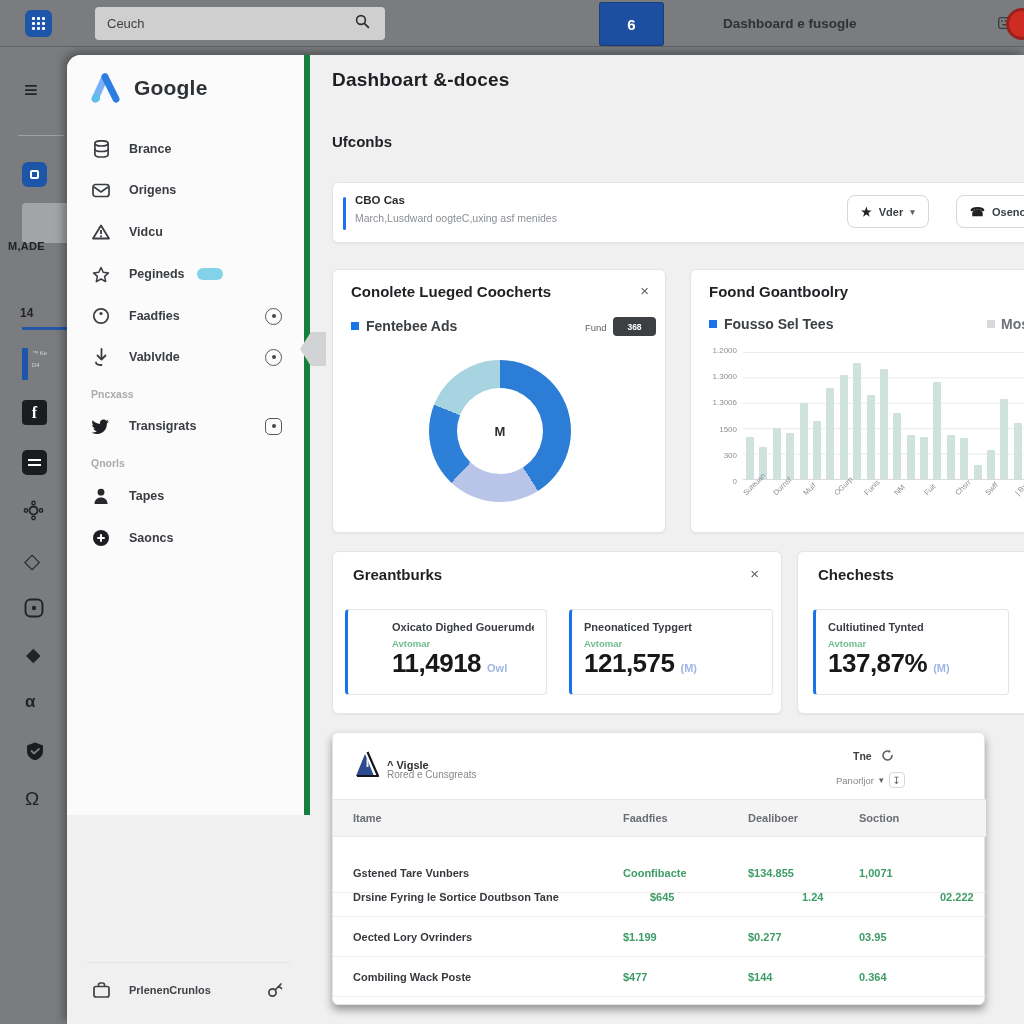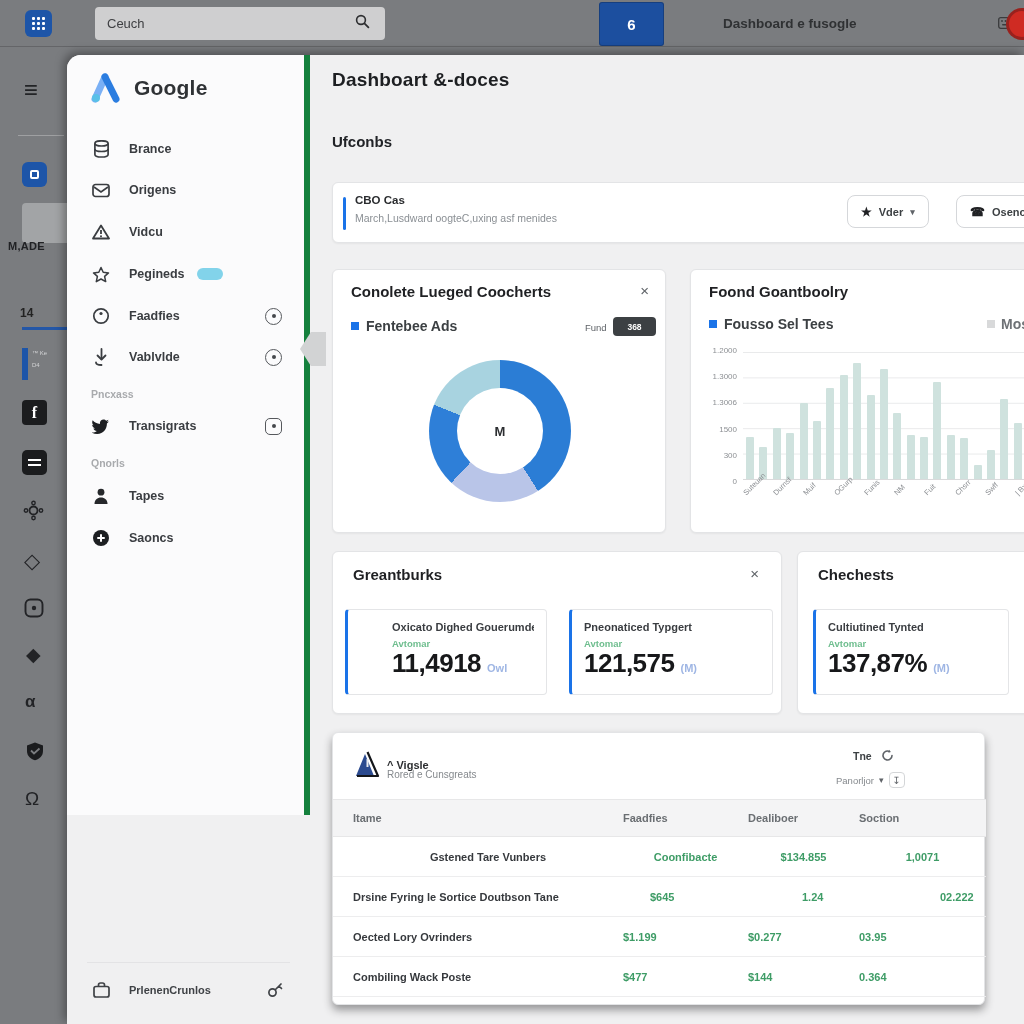--- a/index.html
+++ b/index.html
@@ -488,21 +488,21 @@
         <span class="btn-caret">▾</span>
         <span id="tbl-dl">↧</span>
       </div>
 
       <div id="thead" class="tgrid">
         <span>Itame</span>
         <span>Faadfies</span>
         <span>Dealiboer</span>
         <span>Soction</span>
       </div>
-      <div class="tgrid trow" style="top:104px;text-align:center;">
+      <div class="tgrid trow" style="top:120px;">
         <span class="td-name">Gstened Tare Vunbers</span>
         <span class="td-val">Coonfibacte</span>
         <span class="td-val">$134.855</span>
         <span class="td-val">1,0071</span>
       </div>
       <div class="tgrid trow" style="top:144px;gap:27px;">
         <span class="td-name">Drsine Fyring le Sortice Doutbson Tane</span>
         <span class="td-val">$645</span>
         <span class="td-val">1.24</span>
         <span class="td-val">02.222</span>

